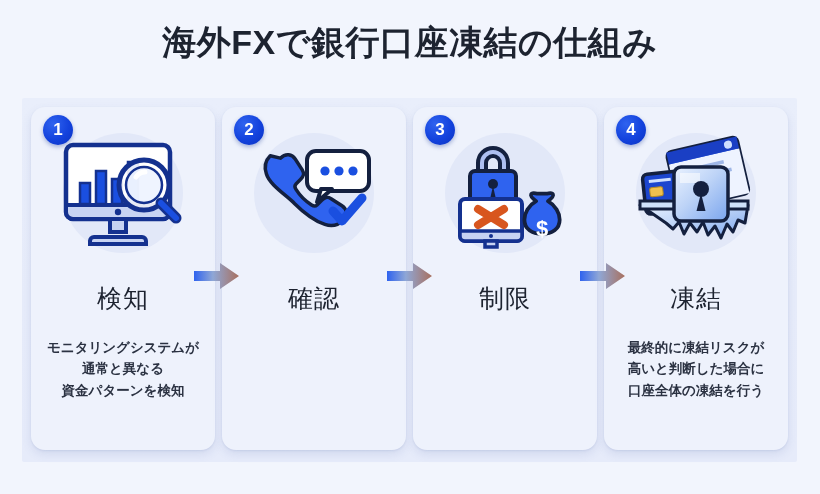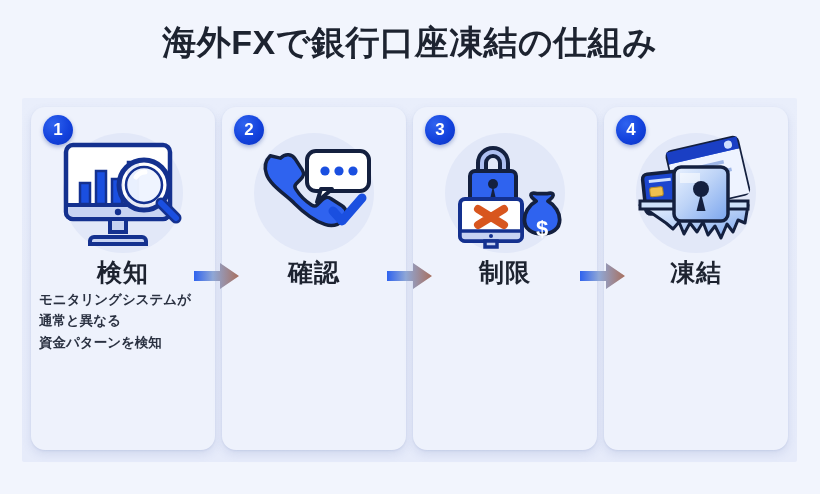--- a/index.html
+++ b/index.html
@@ -110,32 +110,34 @@
     background: #e2e8f8;
     z-index: 0;
   }
   .icon-wrap svg {
     position: relative;
     z-index: 1;
   }
 
   
   .card-title {
+    margin-top: 26px;
     font-size: 25px;
-    font-weight: 700;
+    font-weight: 400;
     color: #1d2330;
     letter-spacing: 1px;
     line-height: 1.1;
   }
   .card-desc {
-    margin-top: 2px;
+    margin-top: 24px;
     font-size: 13.5px;
     font-weight: 700;
     color: #2b3242;
     line-height: 1.62;
+    text-align: center;
     width: 100%;
     white-space: pre-line;
   }
 
   
   .arrow {
     position: absolute;
     top: 262px;
     width: 46px;
     height: 28px;
@@ -279,20 +281,23 @@
         <path d="M14 70h108v8H14z" fill="#cfe2fb" stroke="#14203f" stroke-width="3"></path>
 
         <rect x="48" y="36" width="54" height="54" rx="7" fill="url(#iceGrad)" stroke="#14203f" stroke-width="3.5"></rect>
         <path d="M54 42h20v10H54z" fill="#ffffff" fill-opacity="0.55"></path>
         <circle cx="75" cy="58" r="8" fill="#14203f"></circle>
         <path d="M75 62l-4.5 18h9z" fill="#14203f"></path>
       </svg>
     </div>
 
     <div class="card-title">凍結</div>
+    <div class="card-desc">最終的に凍結リスクが
+高いと判断した場合に
+口座全体の凍結を行う</div>
   </div>
 
 </div>
 
 <div class="arrow arrow-1">
   <svg width="46" height="28" viewBox="0 0 46 28" fill="none">
     <defs>
       <linearGradient id="arrowGrad1" x1="0" y1="0" x2="1" y2="0">
         <stop offset="0%" stop-color="#2f63ef"></stop>
         <stop offset="42%" stop-color="#8fa7d6"></stop>

